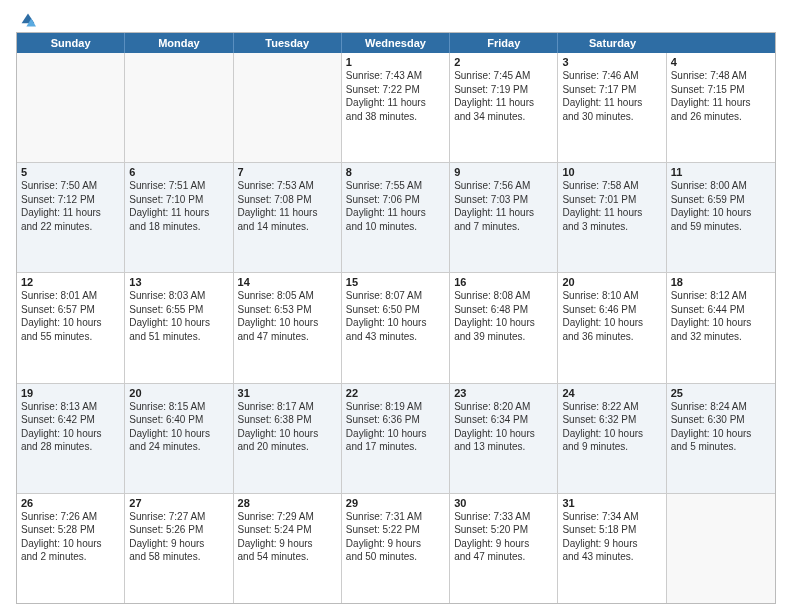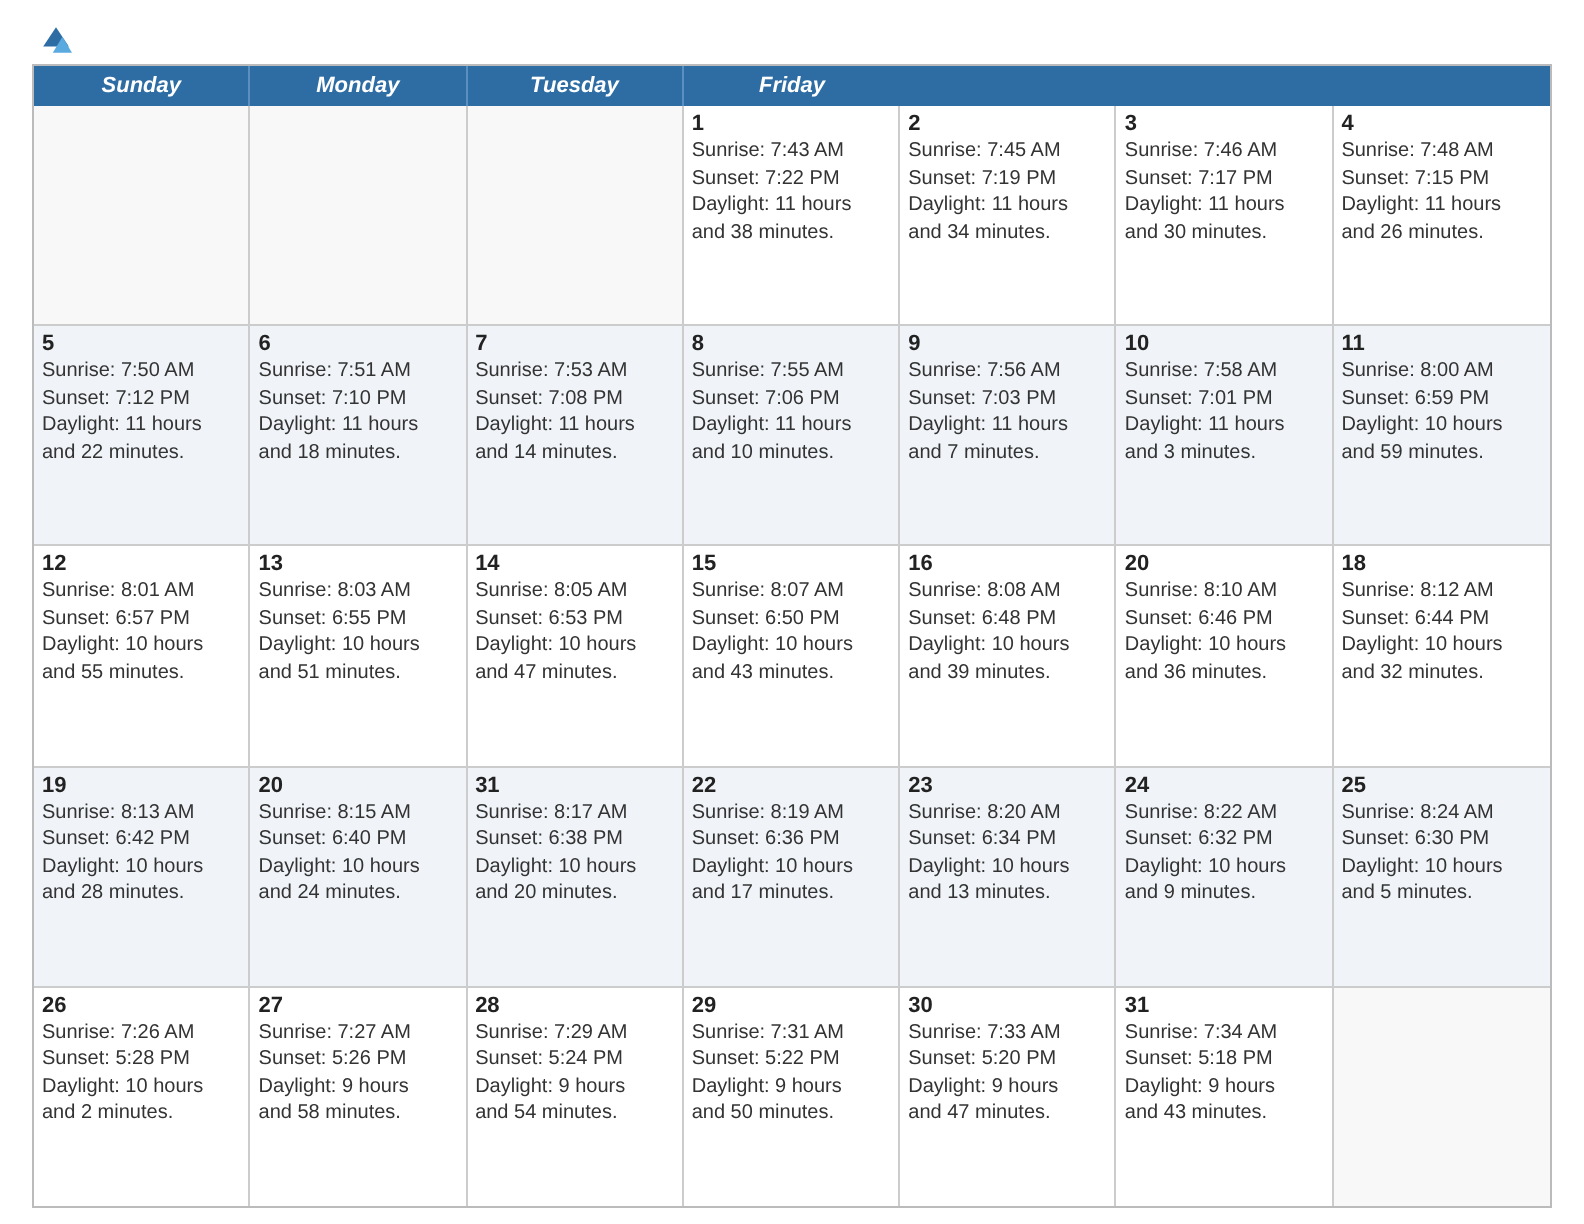--- a/index.html
+++ b/index.html
@@ -74,21 +74,20 @@
       grid-template-columns: repeat(7, 1fr);
       background: #2e6da4;
     }
     .cal-header-cell {
       color: #fff;
       font-size: 11px;
       font-weight: bold;
       padding: 4px 5px;
       text-align: center;
       border-right: 1px solid #5a8fc0;
-      font-style: italic;
     }
     .cal-header-cell:last-child { border-right: none; }
     .cal-body {
       flex: 1;
       display: flex;
       flex-direction: column;
     }
     .cal-week {
       flex: 1;
       display: grid;
@@ -139,21 +138,23 @@
       <div class="main-title"></div>
       <div class="subtitle"></div>
     </div>
   </div>
 
   <div class="calendar">
     <div class="cal-header-row">
         <div class="cal-header-cell">Sunday</div>
         <div class="cal-header-cell">Monday</div>
         <div class="cal-header-cell">Tuesday</div>
+        <div class="cal-header-cell">Wednesday</div>
         <div class="cal-header-cell">Friday</div>
+        <div class="cal-header-cell">Saturday</div>
       </div>
     <div class="cal-body">
         <div class="cal-week">
           <div class="cal-cell empty"></div>
           <div class="cal-cell empty"></div>
           <div class="cal-cell empty"></div>
           <div class="cal-cell">
             <div class="day-num">1</div>
             <div class="cell-info">Sunrise: 7:43 AM<br>Sunset: 7:22 PM<br>Daylight: 11 hours<br>and 38 minutes.</div>
           </div>

